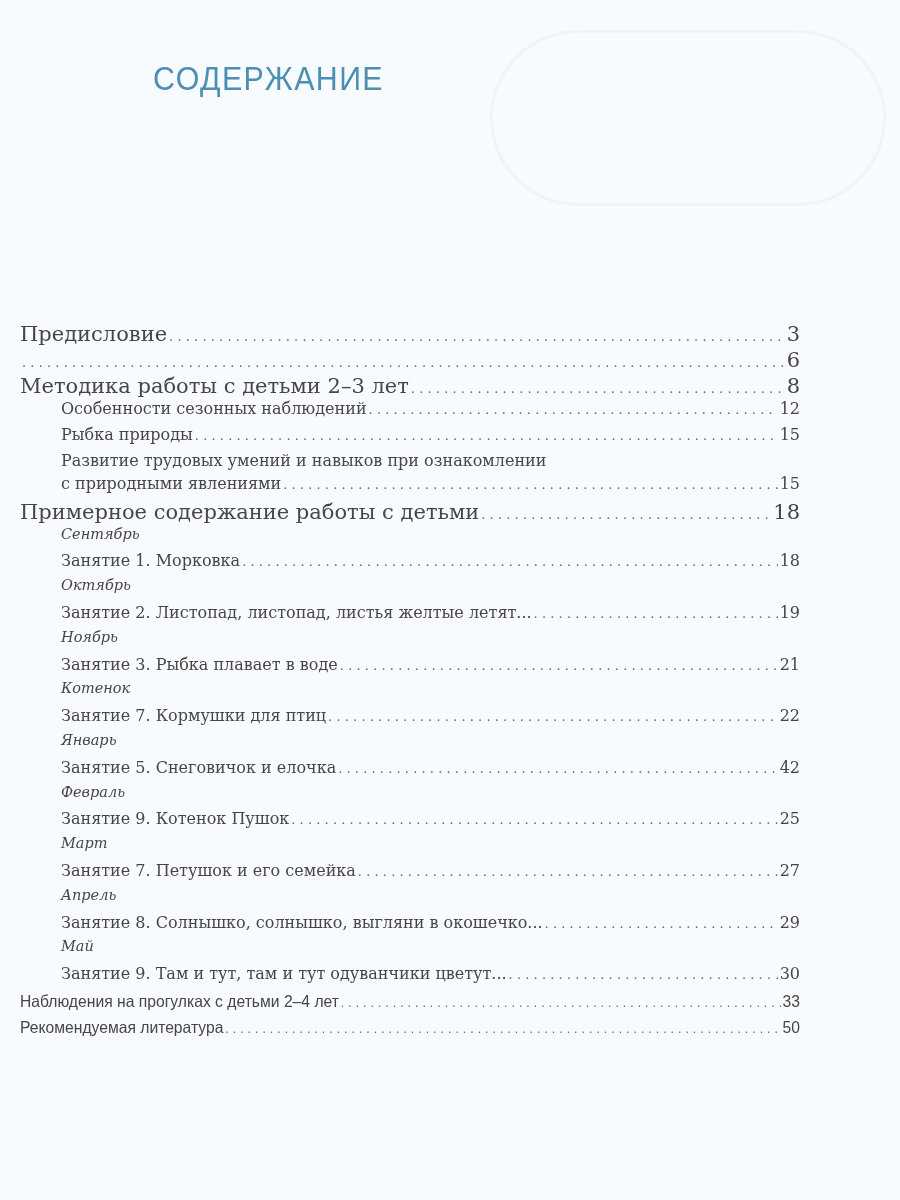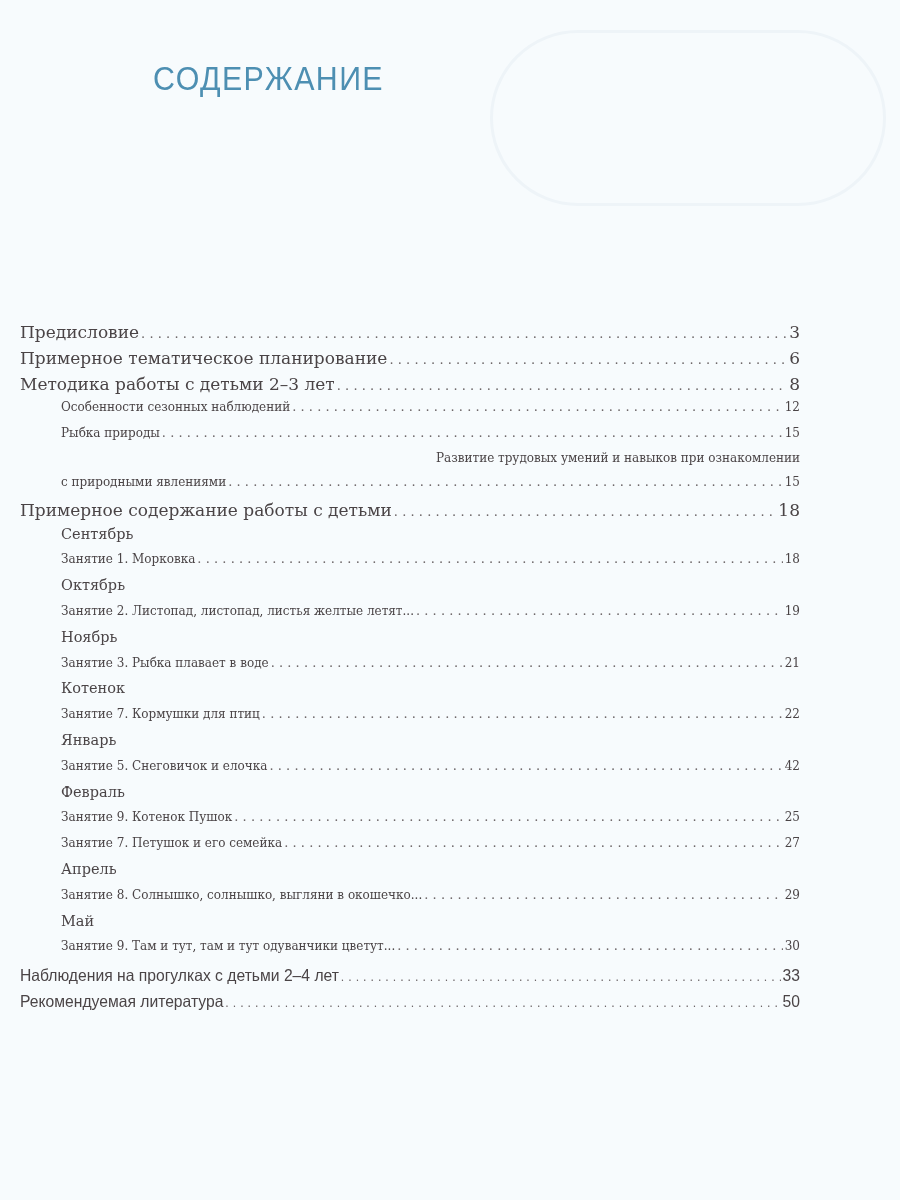--- a/index.html
+++ b/index.html
@@ -23,50 +23,49 @@
     position:absolute; left:153px; top:60px;
     font-family:"Liberation Sans", sans-serif;
     font-size:33px; letter-spacing:1.5px;
     color:#4d8fb2;
     transform:scaleX(0.92); transform-origin:left;
   }
   .toc { position:absolute; left:20px; top:322px; width:780px; }
   .row {
     display:flex; align-items:baseline; height:25.8px; white-space:nowrap;
   }
-  .row.l1 { font-size:17px; }
-  .row.l2 { font-size:12px; padding-left:41px; }
-  .row.month { font-size:14.5px; padding-left:41px; }
+  .row.l1 { font-size:21px; }
+  .row.l2 { font-size:16px; padding-left:41px; }
+  .row.month { font-style:italic; font-size:14.5px; padding-left:41px; }
   .row.sans { font-family:"Liberation Sans", sans-serif; font-size:16.5px; transform:scaleX(0.95); transform-origin:left; width:821px; }
   .label { flex:0 0 auto; }
   .dots {
     flex:1 1 auto; overflow:hidden; margin:0 2px;
     color:#6d6668; letter-spacing:4.2px; font-size:13px;
   }
   .dots::after { content:"......................................................................................................................................................................"; }
   .page { flex:0 0 auto; text-align:right; }
-  .row.multi-first { height:23px;justify-content:flex-end; }
+  .row.multi-first { height:23px; }
 </style>
 </head>
 <body>
 
 <div class="ghost-circle"></div>
 <div class="ghost" style="left:10px;top:28px;">​</div>
 
 <h1 class="title" style="margin:0;font-weight:normal;">СОДЕРЖАНИЕ</h1>
 
 <div class="toc">
 
   <div class="row l1">
     <span class="label">Предисловие</span>
     <span class="dots"></span>
     <span class="page">3</span>
   </div>
   <div class="row l1">
-    <span class="label">Примерное тематическое планирование</span>
     <span class="dots"></span>
     <span class="page">6</span>
   </div>
   <div class="row l1">
     <span class="label">Методика работы с детьми 2–3 лет</span>
     <span class="dots"></span>
     <span class="page">8</span>
   </div>
   <div class="row l2">
     <span class="label">Особенности сезонных наблюдений</span>
@@ -127,20 +126,21 @@
     <span class="page">42</span>
   </div>
 
   <div class="row month">Февраль</div>
   <div class="row l2">
     <span class="label">Занятие 9. Котенок Пушок</span>
     <span class="dots"></span>
     <span class="page">25</span>
   </div>
 
+  <div class="row month">Март</div>
   <div class="row l2">
     <span class="label">Занятие 7. Петушок и его семейка</span>
     <span class="dots"></span>
     <span class="page">27</span>
   </div>
 
   <div class="row month">Апрель</div>
   <div class="row l2">
     <span class="label">Занятие 8. Солнышко, солнышко, выгляни в окошечко...</span>
     <span class="dots"></span>

